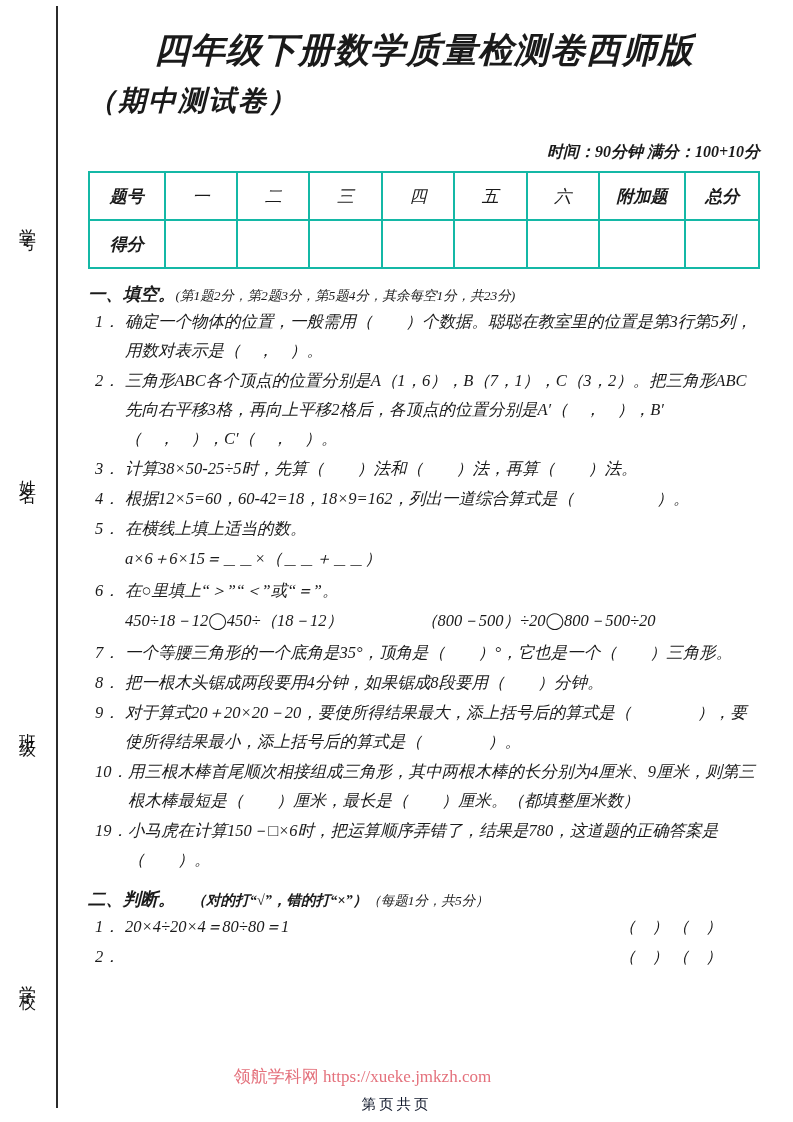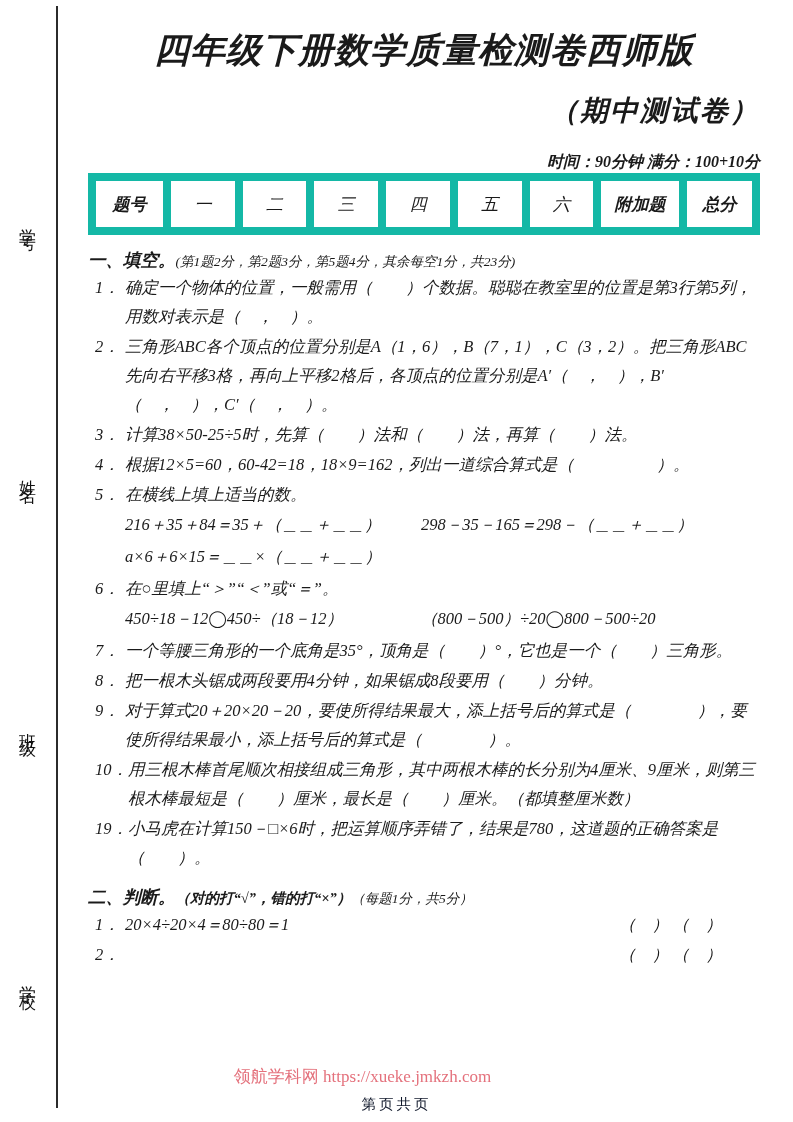--- a/index.html
+++ b/index.html
@@ -15,31 +15,31 @@
   .binding-line { position: absolute; left: 56px; top: 6px; height: 1102px; width: 2px; background: #2b2b2b; }
   .vlabel {
     position: absolute; left: 16px;
     writing-mode: vertical-lr; text-orientation: upright;
     font-size: 17px; letter-spacing: 7px; color: #111;
   }
 
   .main { position: absolute; left: 88px; top: 26px; width: 672px; font-style: italic; }
 
   .title { text-align: center; font-size: 35px; font-weight: bold; letter-spacing: 1px; line-height: 50px; }
-  .subtitle { text-align: right; font-size: 28px; font-weight: bold; letter-spacing: 2px; margin-top: 16px; }
-  .meta { text-align: right; font-size: 16px; font-weight: bold; margin-top: 22px; }
+  .subtitle { text-align: left; font-size: 28px; font-weight: bold; letter-spacing: 2px; margin-top: 6px; }
+  .meta { text-align: right; font-size: 16px; font-weight: bold; margin-top: 22px; margin-bottom: 8px; }
 
   table.score { width: 100%; border-collapse: collapse; table-layout: fixed; }
-  table.score td { border: 8px solid #14b8a6; height: 44px; text-align: center; vertical-align: middle; font-size: 17px; }
+  table.score td { border: 2px solid #14b8a6; height: 44px; text-align: center; vertical-align: middle; font-size: 17px; }
   td.b { font-weight: bold; }
 
   .sec-head { margin-top: 15px; font-size: 17px; line-height: 20px; }
   .sec-title { font-weight: bold; font-size: 17.5px; }
   .sec-note { font-size: 13.5px; }
-  .sec-note-b { font-weight: bold; font-size: 14.5px; }
+  .sec-note-b { font-weight: bold; font-size: 14.5px; margin-left: 16px; }
 
   .q { display: flex; align-items: flex-start; padding-left: 7px; font-size: 16.5px; line-height: 29px; margin-top: 1px; }
   .qnum { flex: 0 0 auto; min-width: 30px; white-space: nowrap; }
   .qtext { flex: 1 1 auto; }
   .eqrow { display: flex; line-height: 32px; }
   .eqrow .l { flex: 0 0 296px; }
   .eqrow .r { flex: 1 1 auto; }
 
   .jtext { flex: 0 1 auto; }
   .jmarks { margin-left: auto; padding-right: 38px; white-space: nowrap; }
@@ -81,20 +81,31 @@
         <td class="b">题号</td>
         <td>一</td>
         <td>二</td>
         <td>三</td>
         <td>四</td>
         <td>五</td>
         <td>六</td>
         <td class="b">附加题</td>
         <td class="b">总分</td>
       </tr>
+      <tr>
+        <td class="b">得分</td>
+        <td></td>
+        <td></td>
+        <td></td>
+        <td></td>
+        <td></td>
+        <td></td>
+        <td></td>
+        <td></td>
+      </tr>
     </tbody>
       </table>
 
     <div class="sec-head">
       <span class="sec-title">一、填空。</span><span class="sec-note">(第1题2分，第2题3分，第5题4分，其余每空1分，共23分)</span>
     </div>
 
     <div class="q">
       <span class="qnum">1．</span>
       <div class="qtext">确定一个物体的位置，一般需用（　　）个数据。聪聪在教室里的位置是第3行第5列，用数对表示是（　，　）。</div>
@@ -112,24 +123,20 @@
 
     <div class="q">
       <span class="qnum">4．</span>
       <div class="qtext">根据12×5=60，60-42=18，18×9=162，列出一道综合算式是（　　　　　）。</div>
     </div>
 
     <div class="q">
       <span class="qnum">5．</span>
       <div class="qtext">
         <div>在横线上填上适当的数。</div>
-        <div class="eqrow">
-          <span class="l">216＋35＋84＝35＋（＿＿＋＿＿）</span>
-          <span class="r">298－35－165＝298－（＿＿＋＿＿）</span>
-        </div>
         <div class="eqrow">
           <span class="r">a×6＋6×15＝＿＿×（＿＿＋＿＿）</span>
         </div>
       </div>
     </div>
 
     <div class="q">
       <span class="qnum">6．</span>
       <div class="qtext">
         <div>在○里填上“＞”“＜”或“＝”。</div>

